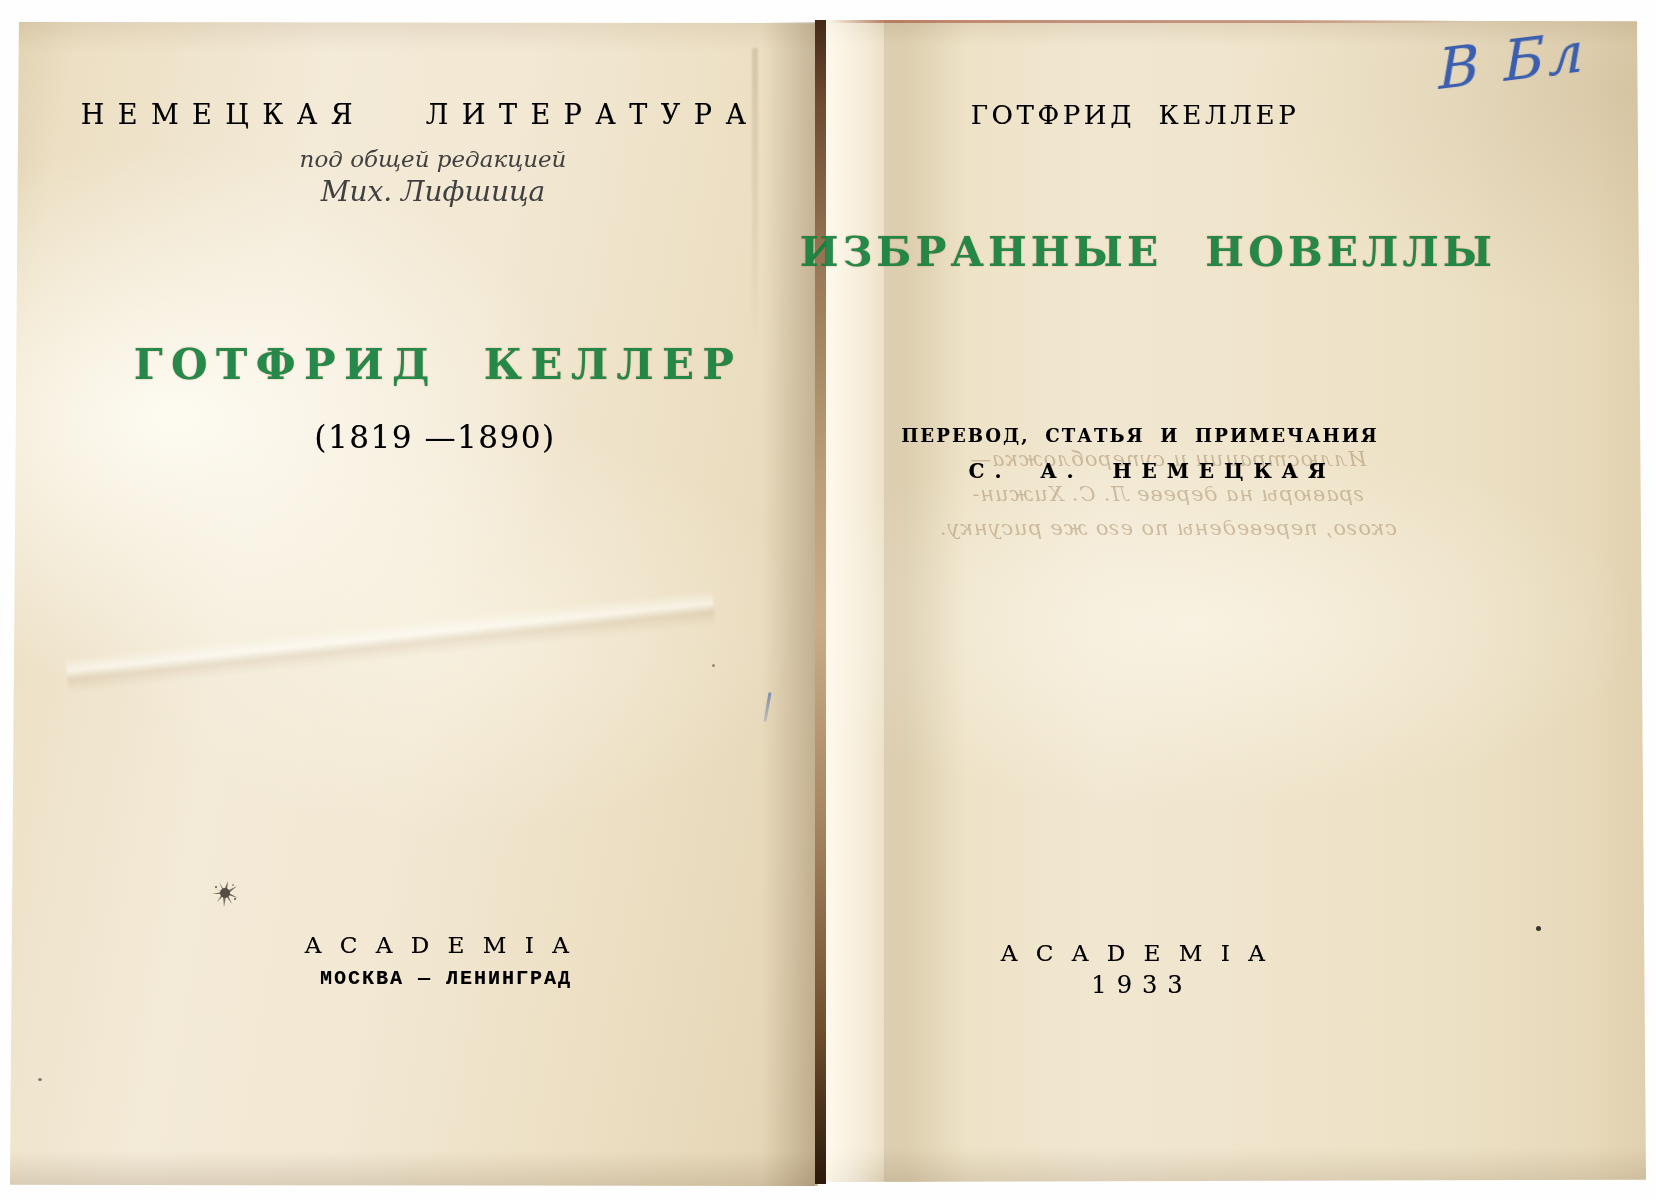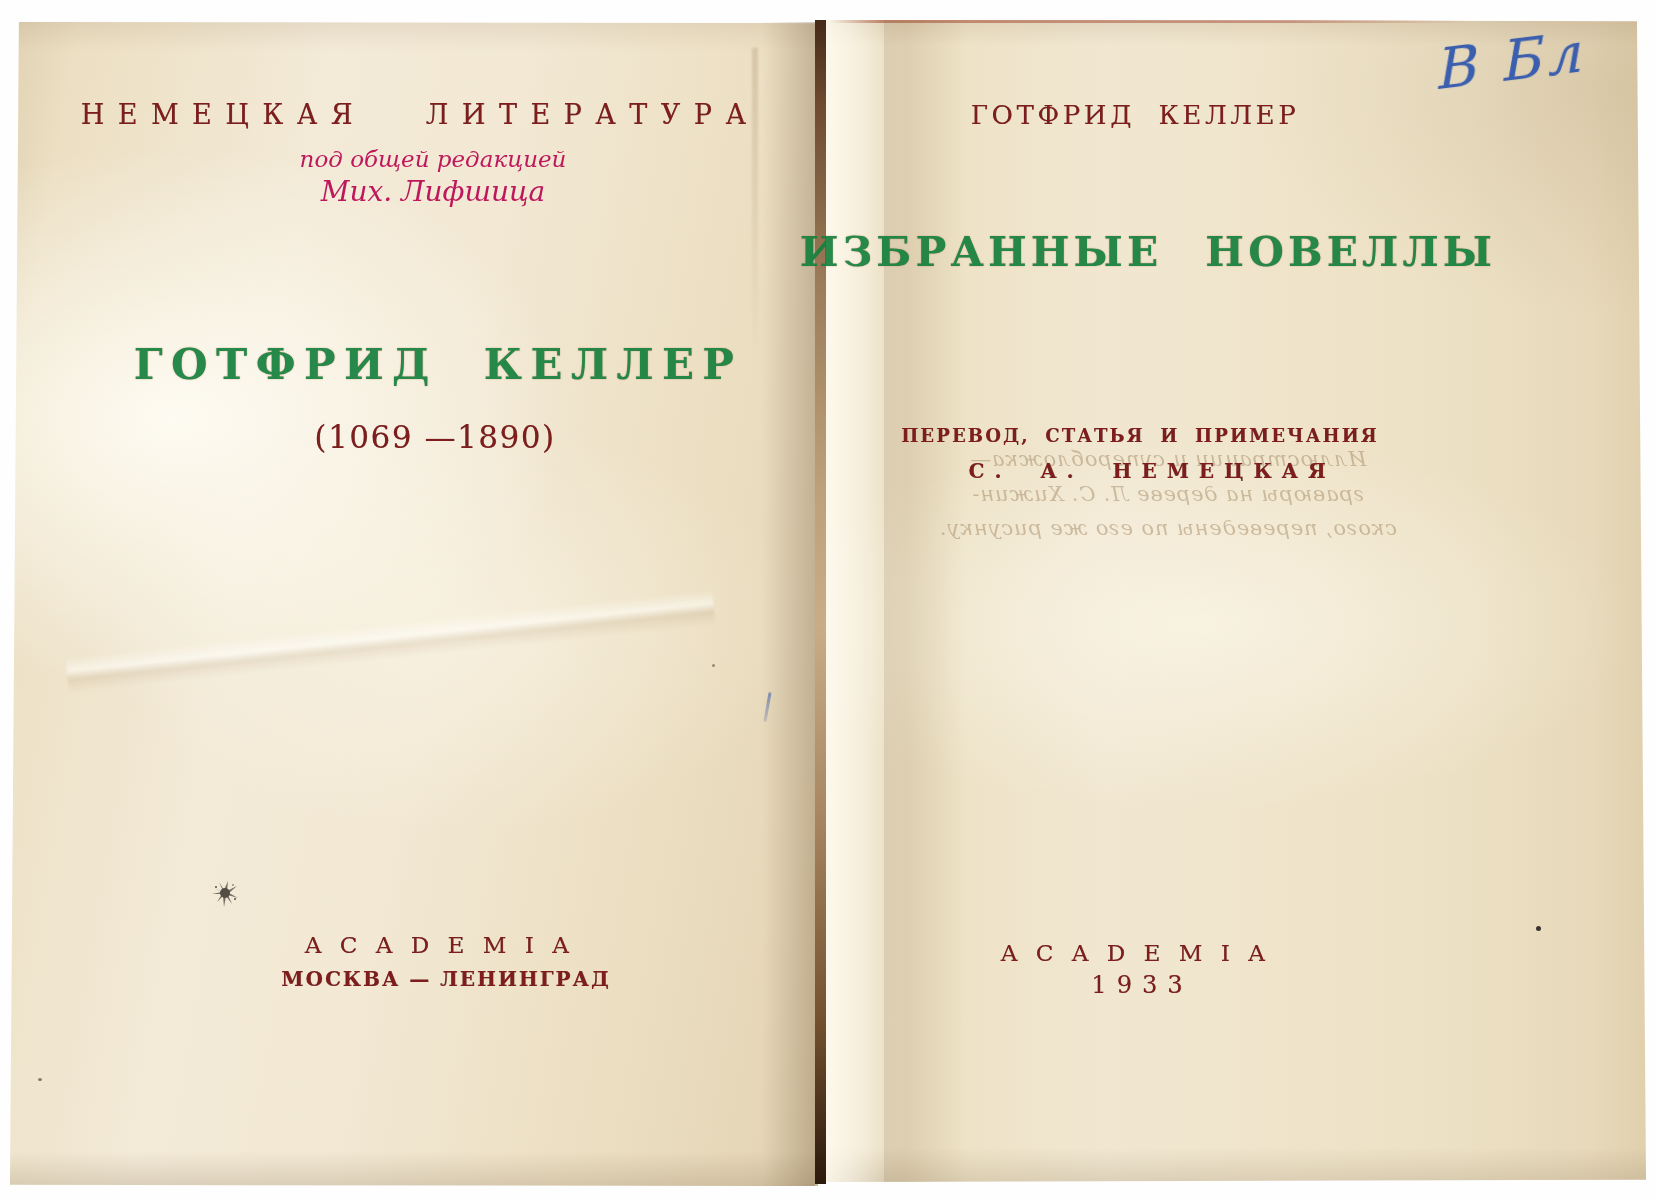--- a/index.html
+++ b/index.html
@@ -73,34 +73,34 @@
   }
   .ink-blot{position:absolute;left:210px;top:878px;width:30px;height:30px;}
   .blue-tick{
     position:absolute;left:766px;top:692px;width:3px;height:30px;
     background:linear-gradient(to bottom, rgba(90,115,170,.75), rgba(90,115,170,.25));
     transform:rotate(10deg);border-radius:2px;filter:blur(.3px);
   }
   .speck{position:absolute;border-radius:50%;background:#3a342e;}
   
   .line{position:absolute;transform:translateX(-50%);white-space:nowrap;}
-  .ink{color:#7f1d1d;text-shadow:.3px .3px .5px rgba(63,58,56,.55);}
-  .italic{font-style:italic;color:#be185d;}
+  .ink{color:#000000;text-shadow:.3px .3px .5px rgba(63,58,56,.55);}
+  .italic{font-style:italic;color:#404040;}
   .terracotta{
     color:#15803d;font-weight:bold;
     text-shadow:0 0 1.5px rgba(179,113,79,.75);
     filter:blur(.55px);opacity:.92;
   }
   .l-series{left:420px;top:99px;font-size:27px;letter-spacing:.5em;word-spacing:1.4em;}
   .l-ed1{left:433px;top:146px;font-size:23px;}
   .l-ed2{left:433px;top:175px;font-size:28px;}
   .l-author{left:438px;top:340px;font-size:42px;letter-spacing:.2em;word-spacing:.55em;}
   .l-years{left:435px;top:419px;font-size:31px;letter-spacing:.05em;}
   .l-academia{left:446px;top:932px;font-size:23px;letter-spacing:.8em;}
-  .l-cities{left:446px;top:967px;font-size:20px;font-weight:bold;letter-spacing:.1em;}
+  .l-cities{left:446px;top:967px;font-size:20px;font-weight:bold;letter-spacing:.1em;font-family:Liberation Mono, monospace;}
   .r-author{left:1135px;top:100px;font-size:26px;letter-spacing:.14em;word-spacing:.45em;}
   .r-title{left:1148px;top:228px;font-size:41px;letter-spacing:.1em;word-spacing:.6em;}
   .r-trans1{left:1140px;top:425px;font-size:18px;font-weight:bold;letter-spacing:.12em;word-spacing:.4em;}
   .r-trans2{left:1152px;top:459px;font-size:20px;font-weight:bold;letter-spacing:.5em;word-spacing:.6em;}
   .r-academia{left:1142px;top:940px;font-size:23px;letter-spacing:.8em;}
   .r-year{left:1142px;top:971px;font-size:24px;letter-spacing:.42em;}
   .showthrough{
     position:absolute;white-space:nowrap;font-style:italic;font-size:21px;
     color:rgba(146,116,76,.40);transform:translateX(-50%) scaleX(-1);
     filter:blur(.4px);letter-spacing:.04em;
@@ -132,21 +132,21 @@
   <div class="gutter-shadow-left"></div>
   <div class="gutter"></div>
   <div class="gutter-highlight-right"></div>
   <div class="right-fold-shadow"></div>
   <div class="stained-top-edge"></div>
 
   <div class="line ink l-series">НЕМЕЦКАЯ  ЛИТЕРАТУРА</div>
   <div class="line italic l-ed1">под общей редакцией</div>
   <div class="line italic l-ed2">Мих. Лифшица</div>
   <div class="line terracotta l-author">ГОТФРИД КЕЛЛЕР</div>
-  <div class="line ink l-years">(1069 —1890)</div>
+  <div class="line ink l-years">(1819 —1890)</div>
   <div class="line ink l-academia">ACADEMIA</div>
   <div class="line ink l-cities">МОСКВА — ЛЕНИНГРАД</div>
 
   <div class="line ink r-author">ГОТФРИД КЕЛЛЕР</div>
   <div class="line terracotta r-title">ИЗБРАННЫЕ  НОВЕЛЛЫ</div>
   <div class="showthrough st1">Иллюстрации и суперобложка—</div>
   <div class="showthrough st2">гравюры на дереве Л. С. Хижин-</div>
   <div class="showthrough st3">ского, переведены по его же рисунку.</div>
   <div class="line ink r-trans1">ПЕРЕВОД, СТАТЬЯ И ПРИМЕЧАНИЯ</div>
   <div class="line ink r-trans2">С.  А.  НЕМЕЦКАЯ</div>

